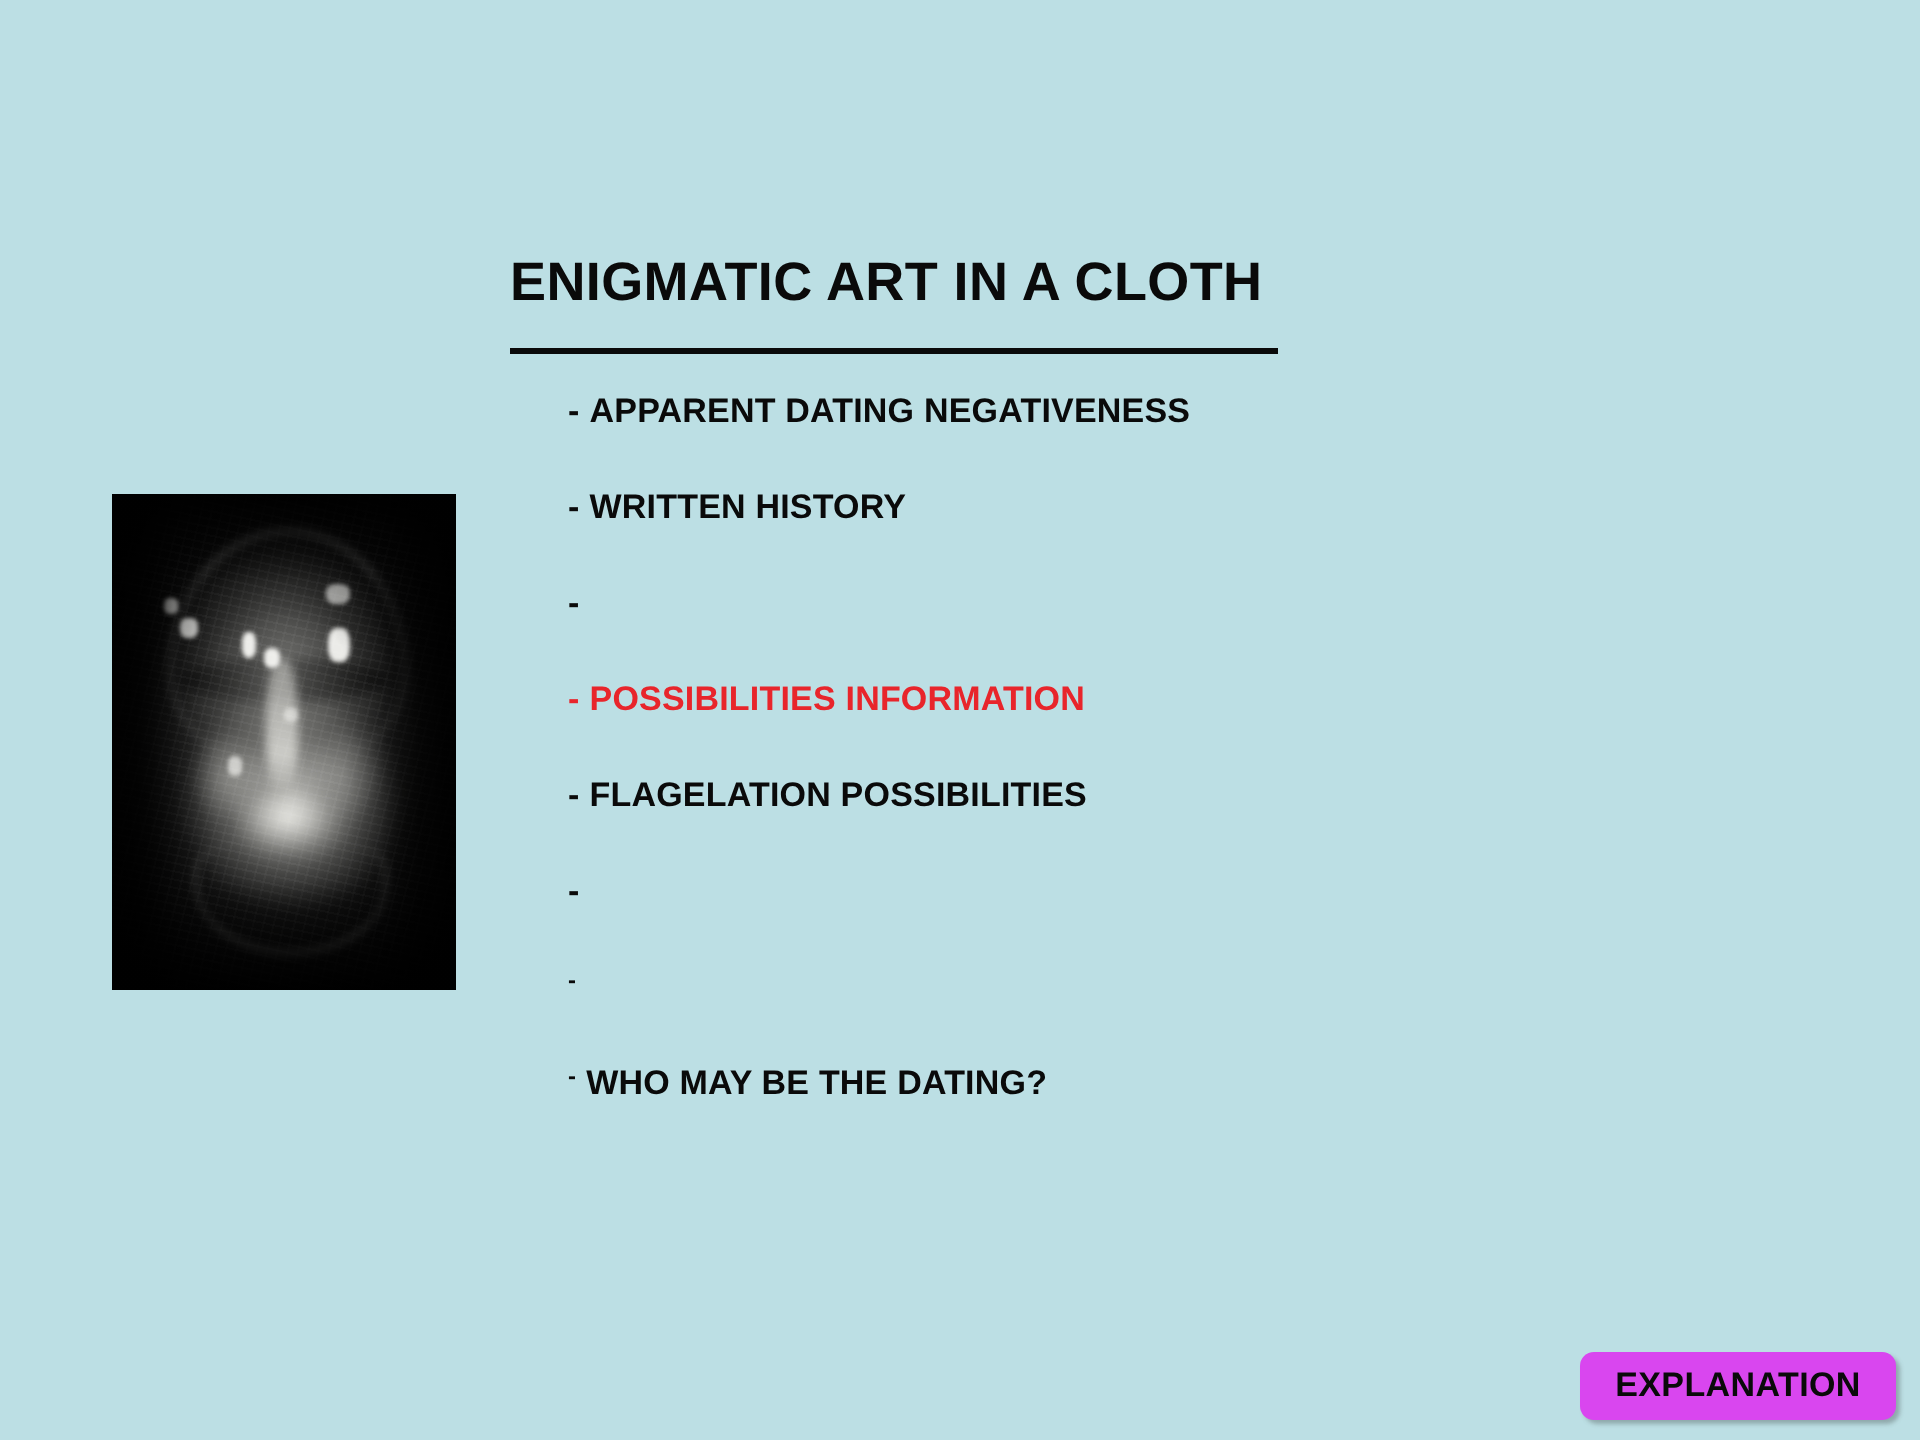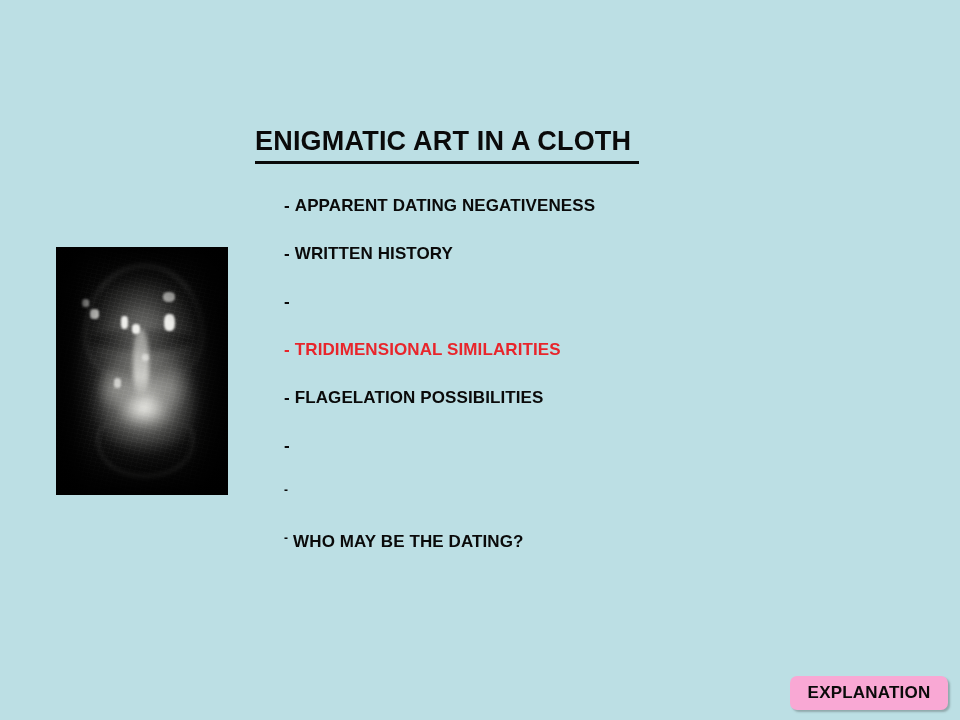--- a/index.html
+++ b/index.html
@@ -26,21 +26,21 @@
     position: absolute;
     left: 255px;
     top: 126px;
     font-size: 27px;
     font-weight: bold;
     color: #0a0a0a;
     letter-spacing: 0.2px;
     white-space: pre;
     line-height: 1.15;
     border-bottom: 3px solid #0a0a0a;
-    padding-bottom: 4px;
+    padding-bottom: 17px;
     display: inline-block;
   }
 
   
   #topic-list {
     position: absolute;
     left: 284px;
     top: 196px;
     width: 420px;
     list-style: none;
@@ -200,21 +200,21 @@
     background: radial-gradient(ellipse 66% 62% at 50% 50%, rgba(0,0,0,0) 40%, rgba(0,0,0,0.55) 82%, rgba(0,0,0,0.88) 100%);
   }
 
   
   #explanation-button {
     position: absolute;
     left: 790px;
     top: 676px;
     width: 158px;
     height: 34px;
-    background: #f9a8d4;
+    background: #d946ef;
     border-radius: 7px;
     box-shadow: 2px 2px 2px rgba(90,105,105,0.45);
     display: flex;
     align-items: center;
     justify-content: center;
     cursor: pointer;
   }
   #explanation-button .btn-label {
     font-size: 17px;
     font-weight: bold;
@@ -259,21 +259,21 @@
       </li>
       <li class="topic-item">
         <span class="topic-dash">-</span>
         <span class="topic-label">WRITTEN HISTORY</span>
       </li>
       <li class="topic-item">
         <span class="topic-dash">-</span>
       </li>
       <li class="topic-item highlight">
         <span class="topic-dash">-</span>
-        <span class="topic-label">TRIDIMENSIONAL SIMILARITIES</span>
+        <span class="topic-label">POSSIBILITIES INFORMATION</span>
       </li>
       <li class="topic-item">
         <span class="topic-dash">-</span>
         <span class="topic-label">FLAGELATION POSSIBILITIES</span>
       </li>
       <li class="topic-item">
         <span class="topic-dash">-</span>
       </li>
       <li class="topic-item small-dash">
         <span class="topic-dash">-</span>

